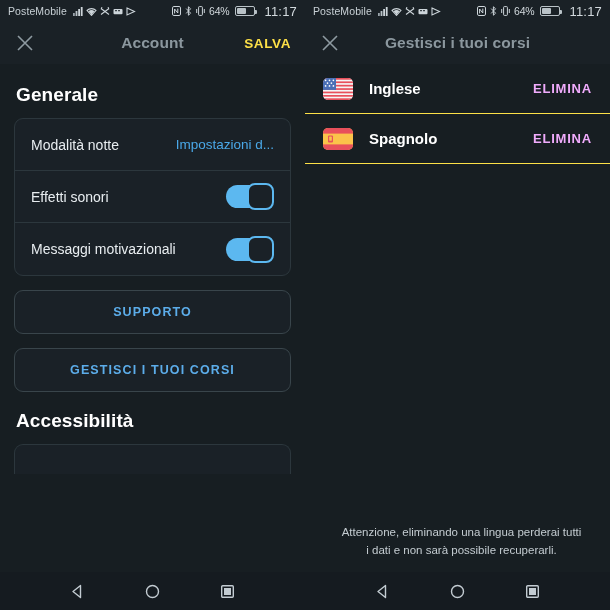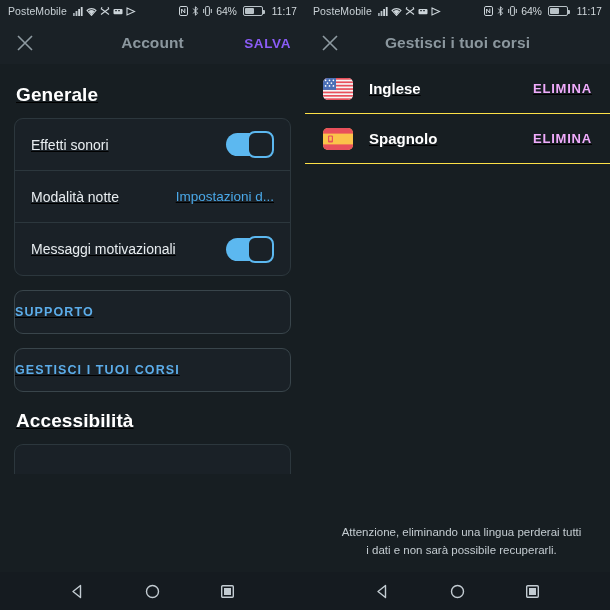--- a/index.html
+++ b/index.html
@@ -72,21 +72,21 @@
     background: #b9c2c7;
     border-radius: 0 1px 1px 0;
   }
   .sb-batt i {
     display: block;
     height: 100%;
     width: 55%;
     background: #b9c2c7;
     border-radius: 1px;
   }
-  .sb-time { margin-left: 3px; font-size: 10px; letter-spacing: 0.2px; }
+  .sb-time { margin-left: 3px; font-size: 13px; letter-spacing: 0.2px; }
   .sb-pct { font-size: 10.5px; letter-spacing: -0.2px; }
 
   
   .appbar {
     height: 42px;
     flex: 0 0 42px;
     background: #1a2126;
     display: flex;
     align-items: center;
     padding: 0 14px;
@@ -105,32 +105,31 @@
     font-size: 15.5px;
     font-weight: 700;
     color: #8b979e;
     letter-spacing: 0.1px;
     pointer-events: none;
   }
   .appbar-action {
     margin-left: auto;
     font-size: 13.5px;
     font-weight: 700;
-    color: #8b5cf6;
+    color: #fde047;
     letter-spacing: 0.6px;
     cursor: pointer;
     z-index: 2;
   }
 
   
   .content {
     flex: 1;
     overflow: hidden;
     position: relative;
-    text-decoration: underline;
   }
 
   .settings-scroll {
     padding: 14px 14px 0 14px;
   }
 
   .section-title {
     font-size: 19px;
     font-weight: 700;
     color: #ffffff;
@@ -195,21 +194,21 @@
 
   
   .btn-outline {
     margin-top: 14px;
     height: 44px;
     border: 1px solid #39454b;
     border-radius: 9px;
     background: #1a2127;
     display: flex;
     align-items: center;
-    justify-content: flex-start;
+    justify-content: center;
     cursor: pointer;
   }
   .btn-outline span {
     font-size: 12.5px;
     font-weight: 700;
     color: #5cadea;
     letter-spacing: 1.1px;
   }
   .card-stub {
     margin-top: 12px;
@@ -362,33 +361,33 @@
     </div>
 
     <div class="content">
       <div class="settings-scroll">
 
         <div class="section-title">Generale</div>
 
         <div class="card">
 
           <div class="row">
+            <div class="row-label">Modalità notte</div>
+            <div class="row-right">
+              <div class="row-value">Impostazioni d...</div>
+            </div>
+          </div>
+
+          <div class="row">
             <div class="row-label">Effetti sonori</div>
             <div class="row-right">
               <div class="toggle">
                 <div class="track"></div>
                 <div class="knob"></div>
               </div>
-            </div>
-          </div>
-
-          <div class="row">
-            <div class="row-label">Modalità notte</div>
-            <div class="row-right">
-              <div class="row-value">Impostazioni d...</div>
             </div>
           </div>
 
 
           <div class="row">
             <div class="row-label">Messaggi motivazionali</div>
             <div class="row-right">
               <div class="toggle">
                 <div class="track"></div>
                 <div class="knob"></div>

